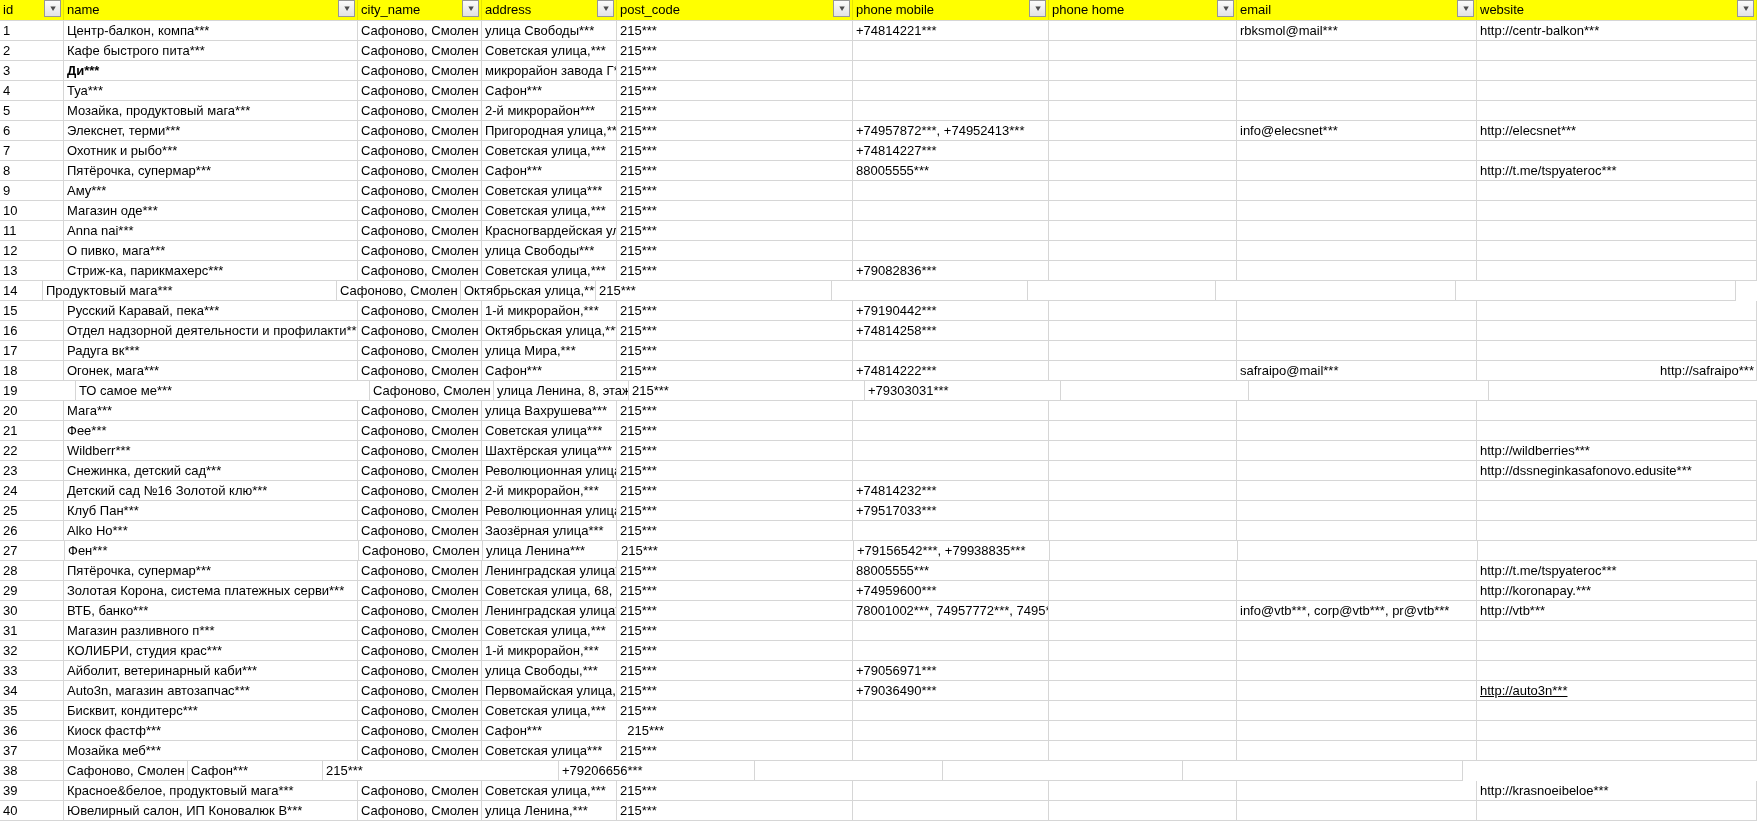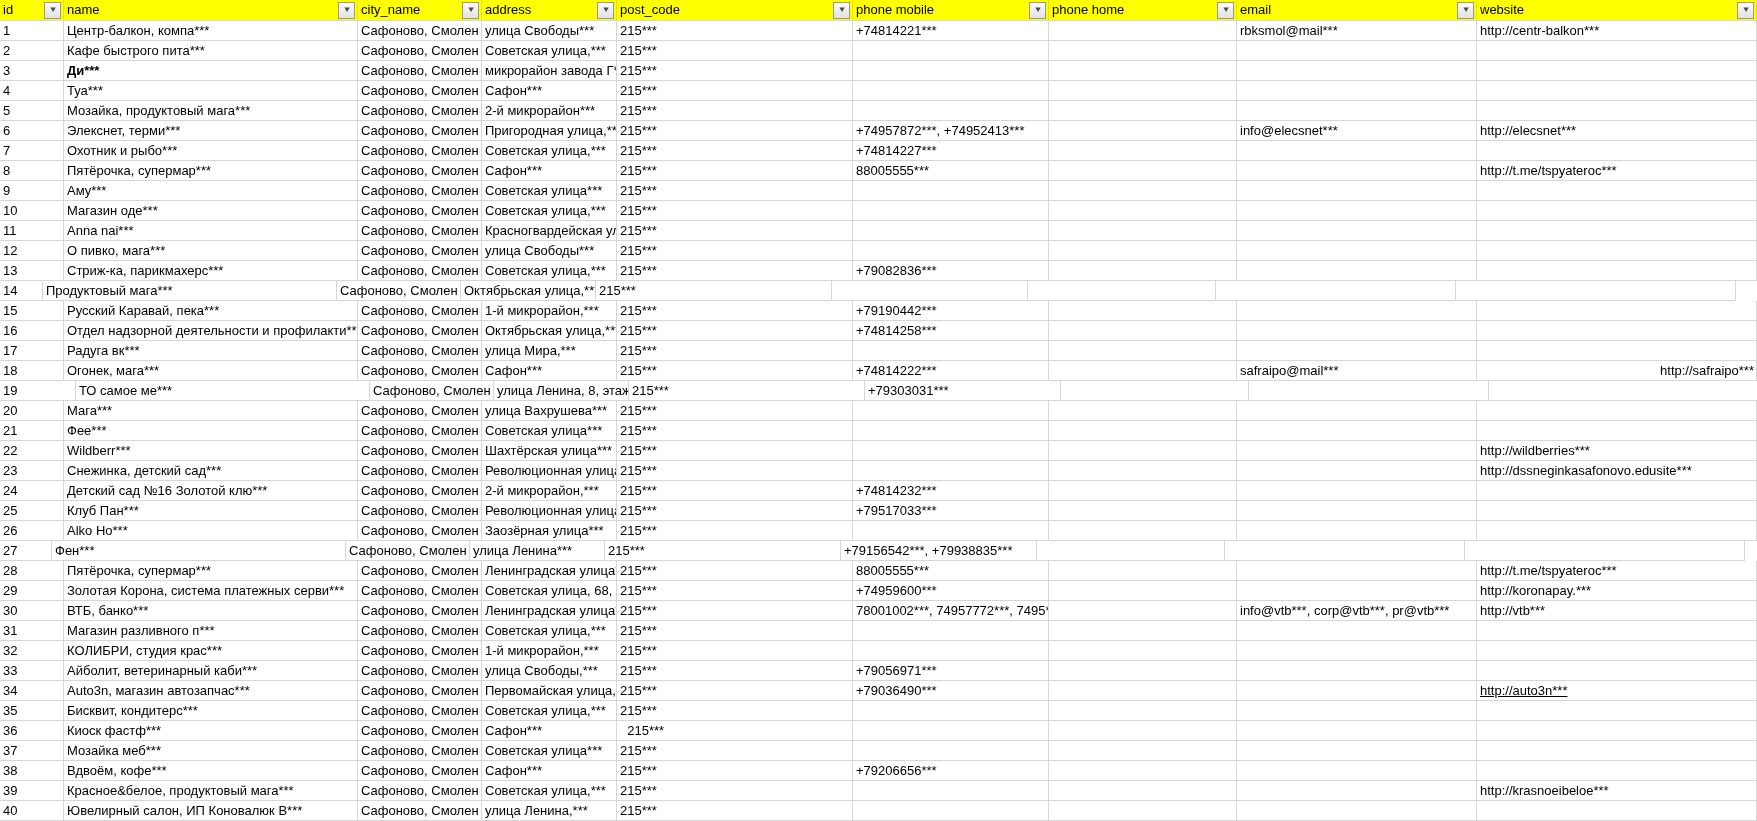--- a/index.html
+++ b/index.html
@@ -11,21 +11,21 @@
     font-family:"Liberation Sans","DejaVu Sans",sans-serif;
     font-size:13px;color:var(--cell-text,#000);
   }
   .hrow{
     display:flex;height:21px;
     background:var(--header-bg,#FFFF00);
     border-bottom:1px solid var(--gridline,#d6d6d6);
     box-sizing:border-box;
   }
   .hcell{
-    flex:none;display:flex;align-items:center;justify-content:space-between;
+    flex:none;display:flex;align-items:flex-start;justify-content:space-between;
     box-sizing:border-box;overflow:hidden;
     padding:0 2px 0 3px;
     border-right:1px solid rgba(0,0,0,0.10);
     color:var(--header-text,#000);
   }
   .hlabel{white-space:pre;overflow:hidden;line-height:20px;}
   .fbtn{
     flex:none;width:17px;height:17px;
     display:flex;align-items:center;justify-content:center;
     background:linear-gradient(#fbfbfb,#e2e2e2);
@@ -385,21 +385,21 @@
         <div class="cell" style="width: 294px;">Alko Ho***</div>
         <div class="cell" style="width: 124px;">Сафоново, Смолен</div>
         <div class="cell" style="width: 135px;">Заозёрная улица***</div>
         <div class="cell" style="width: 236px;">215***</div>
         <div class="cell" style="width: 196px;"></div>
         <div class="cell" style="width: 188px;"></div>
         <div class="cell" style="width: 240px;"></div>
         <div class="cell" style="width: 280px;"></div>
       </div>
       <div class="row">
-        <div class="cell" style="width: 52px;">27</div>
+        <div class="cell" style="width: 65px;">27</div>
         <div class="cell" style="width: 294px;">Фен***</div>
         <div class="cell" style="width: 124px;">Сафоново, Смолен</div>
         <div class="cell" style="width: 135px;">улица Ленина***</div>
         <div class="cell" style="width: 236px;">215***</div>
         <div class="cell" style="width: 196px;">+79156542***, +79938835***</div>
         <div class="cell" style="width: 188px;"></div>
         <div class="cell" style="width: 240px;"></div>
         <div class="cell" style="width: 280px;"></div>
       </div>
       <div class="row">
@@ -507,21 +507,20 @@
         <div class="cell" style="width: 124px;">Сафоново, Смолен</div>
         <div class="cell" style="width: 135px;">Советская улица***</div>
         <div class="cell" style="width: 236px;">215***</div>
         <div class="cell" style="width: 196px;"></div>
         <div class="cell" style="width: 188px;"></div>
         <div class="cell" style="width: 240px;"></div>
         <div class="cell" style="width: 280px;"></div>
       </div>
       <div class="row">
         <div class="cell" style="width: 64px;">38</div>
-        <div class="cell" style="width: 294px;">Вдвоём, кофе***</div>
         <div class="cell" style="width: 124px;">Сафоново, Смолен</div>
         <div class="cell" style="width: 135px;">Сафон***</div>
         <div class="cell" style="width: 236px;">215***</div>
         <div class="cell" style="width: 196px;">+79206656***</div>
         <div class="cell" style="width: 188px;"></div>
         <div class="cell" style="width: 240px;"></div>
         <div class="cell" style="width: 280px;"></div>
       </div>
       <div class="row">
         <div class="cell" style="width: 64px;">39</div>

